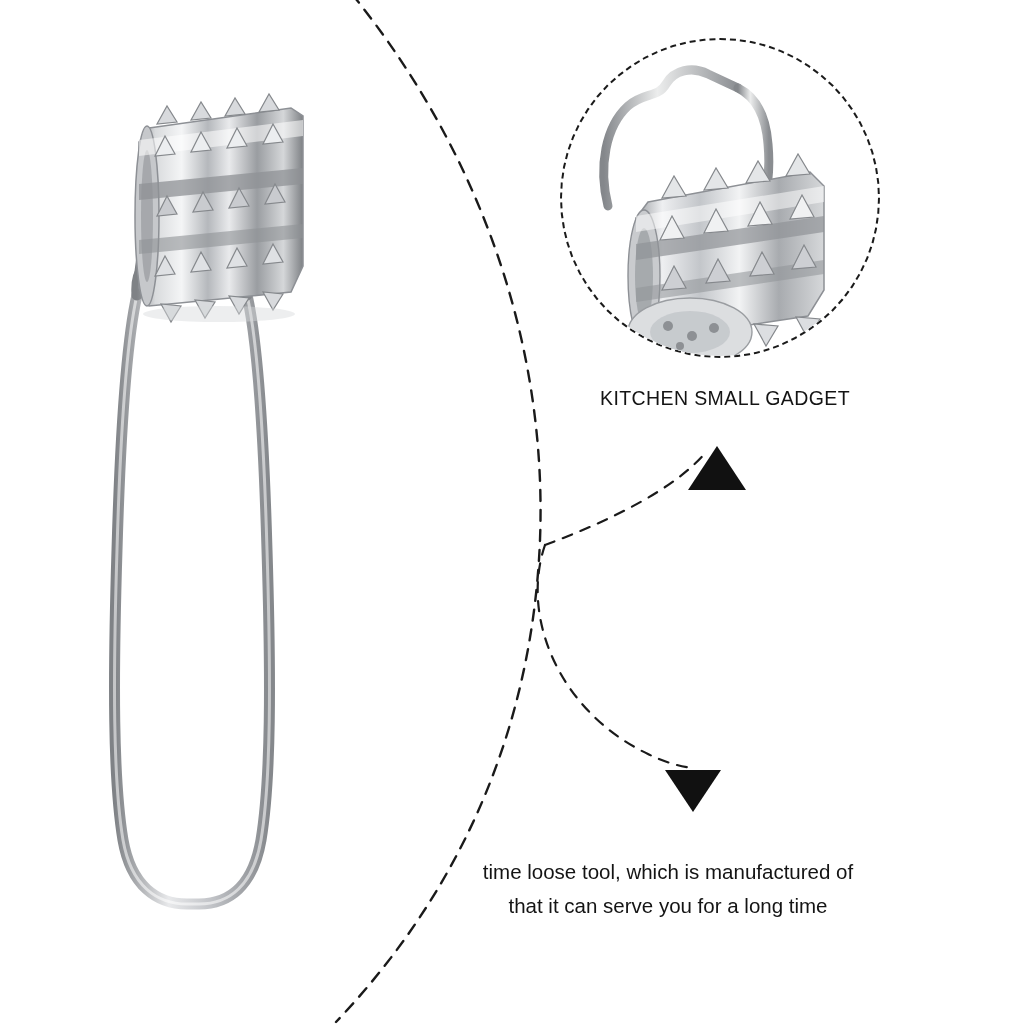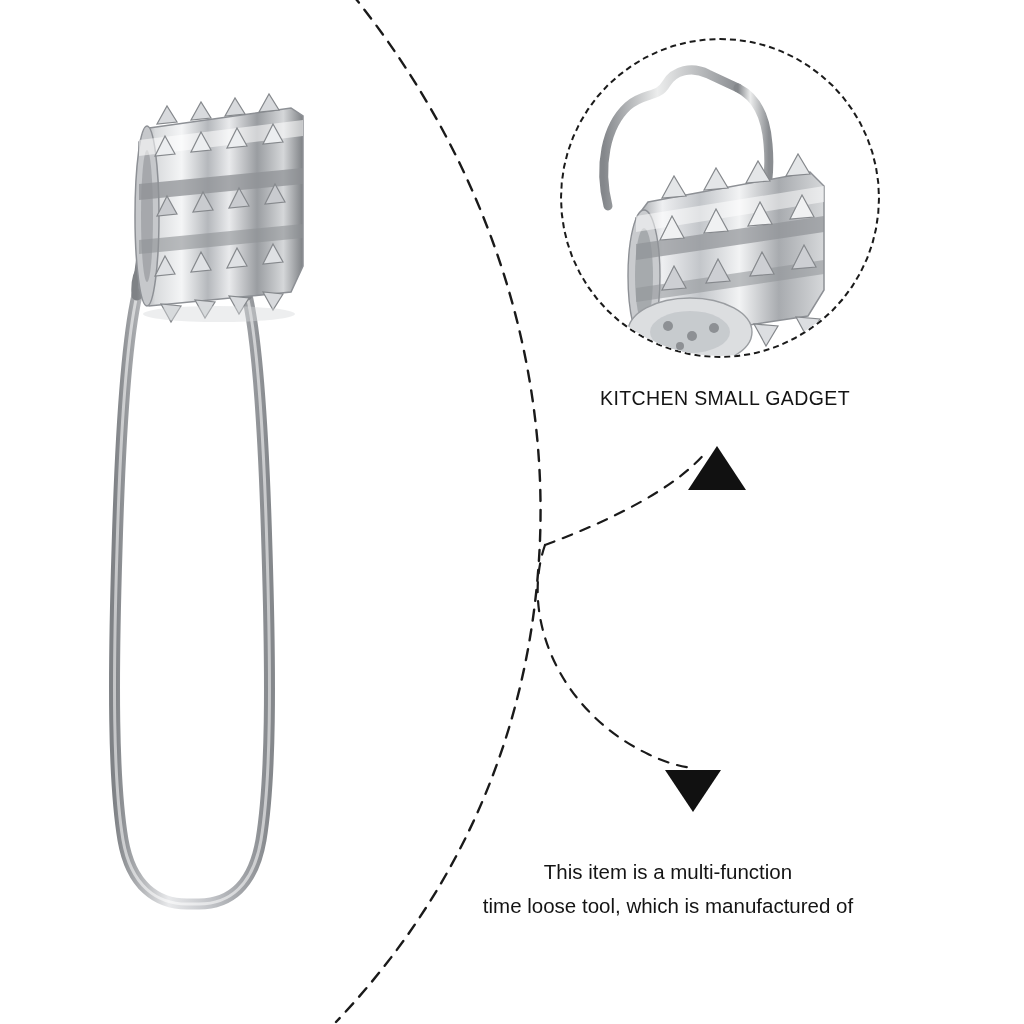--- a/index.html
+++ b/index.html
@@ -272,17 +272,17 @@
       </g>
     </svg>
   </div>
 
   <div class="tri tri-up"></div>
   <div class="tri tri-down"></div>
 
   <div class="caption-title">KITCHEN SMALL GADGET</div>
 
   <div class="caption-body">
-    <div>This item is a multi-function</div>
     <div>time loose tool, which is manufactured of</div>
+    <div>that it can serve you for a long time</div>
   </div>
 
 </div>
 
 </body></html>

